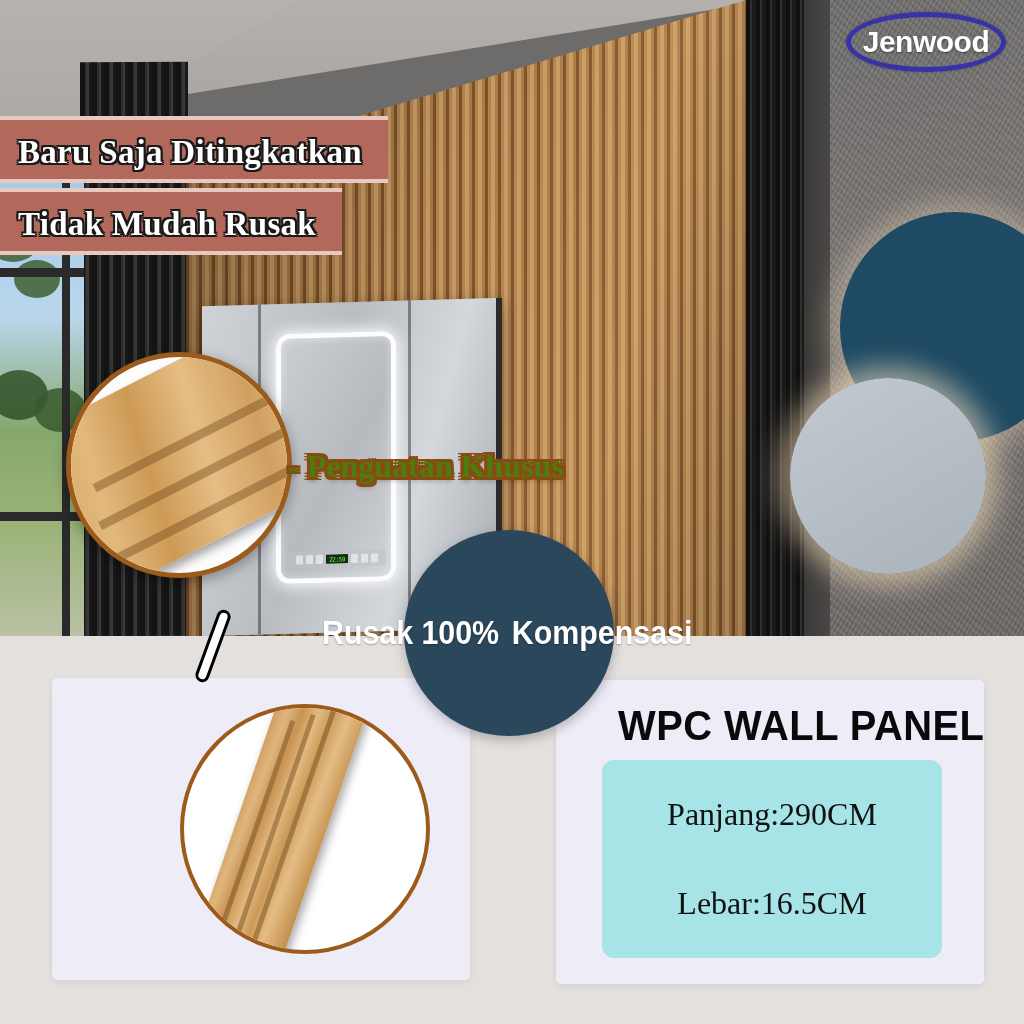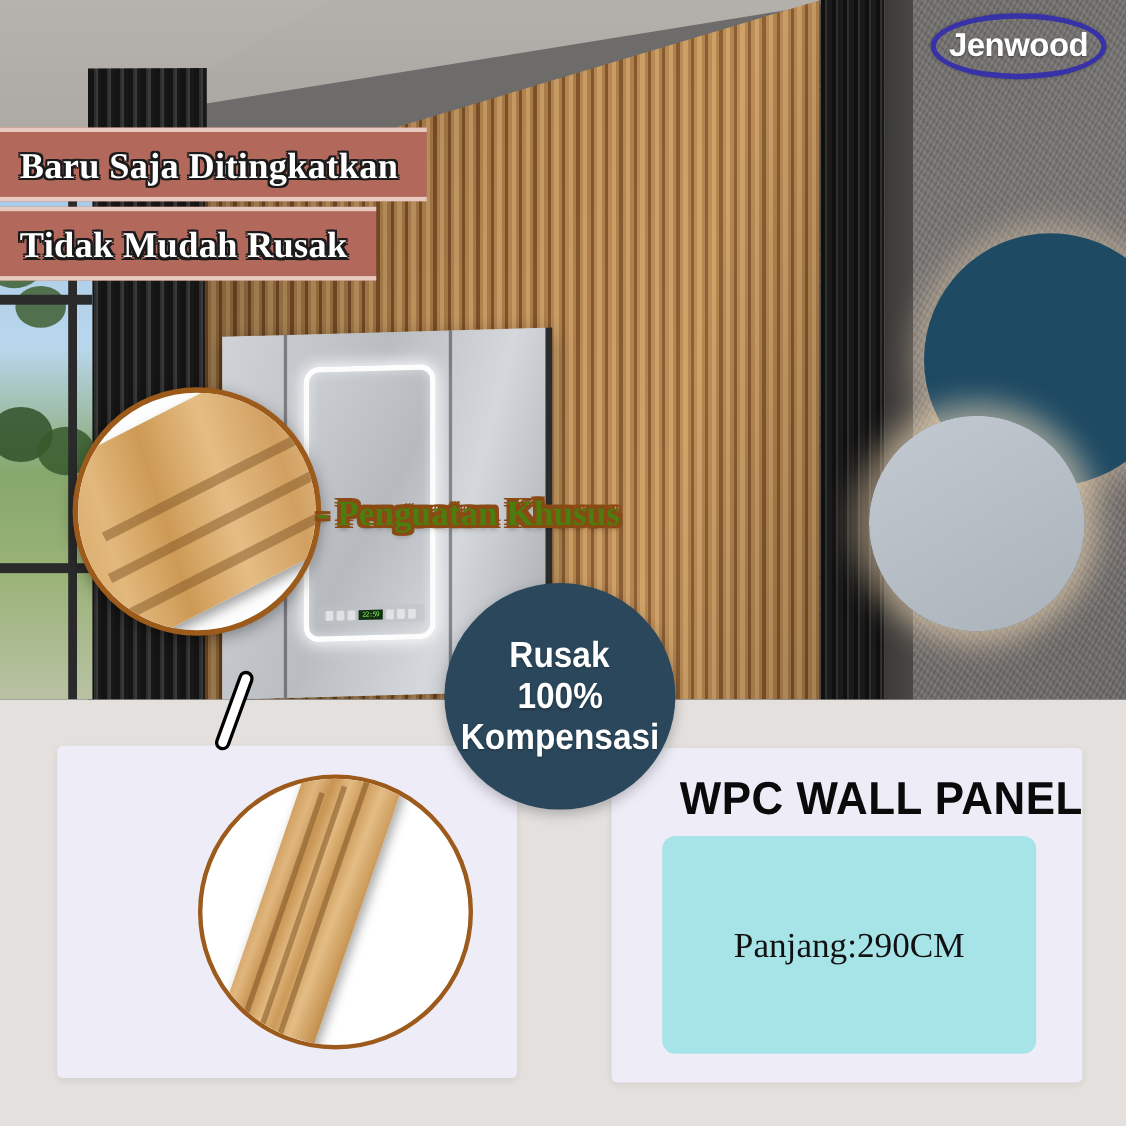--- a/index.html
+++ b/index.html
@@ -182,21 +182,21 @@
       -3px 0 0 #8a4a14, 3px 0 0 #8a4a14,
        0 4px 5px rgba(0,0,0,.35);
   }
 
   
   .badge {
     position:absolute; left:404px; top:530px; width:210px; height:206px;
     border-radius:50%;
     background:#2b475b;
     color:#ffffff;
-    display:flex; flex-direction:column; align-items:center; justify-content:center;
+    display:flex; flex-direction:row; align-items:center; justify-content:center;
     gap:1px;
     z-index:30;
     box-shadow:0 4px 12px rgba(0,0,0,.25);
   }
   .badge span {
     font-family:"Liberation Sans Narrow","Liberation Sans", sans-serif;
     font-weight:bold; font-size:33px; line-height:1.12;
     transform:scaleX(.92);
     white-space:nowrap;
     text-shadow:0 1px 2px rgba(0,0,0,.3);
@@ -345,14 +345,15 @@
     <div class="panel-groove" style="left:66px; top:6px; width:5px; height:248px; transform:rotate(19deg); background:rgba(120,78,32,.5);"></div>
     <div class="panel-groove" style="left:86px; top:0px;  width:5px; height:250px; transform:rotate(19deg); background:rgba(120,78,32,.5);"></div>
     <div class="panel-groove" style="left:106px; top:-4px; width:5px; height:252px; transform:rotate(19deg); background:rgba(120,78,32,.5);"></div>
   </div>
 </div>
 
 <div class="card" id="card-right">
   <div class="card-title">WPC WALL PANEL</div>
   <div class="spec-box">
     <div class="spec-line">Panjang:290CM</div>
+    <div class="spec-line">Lebar:16.5CM</div>
   </div>
 </div>
 
 </body></html>

